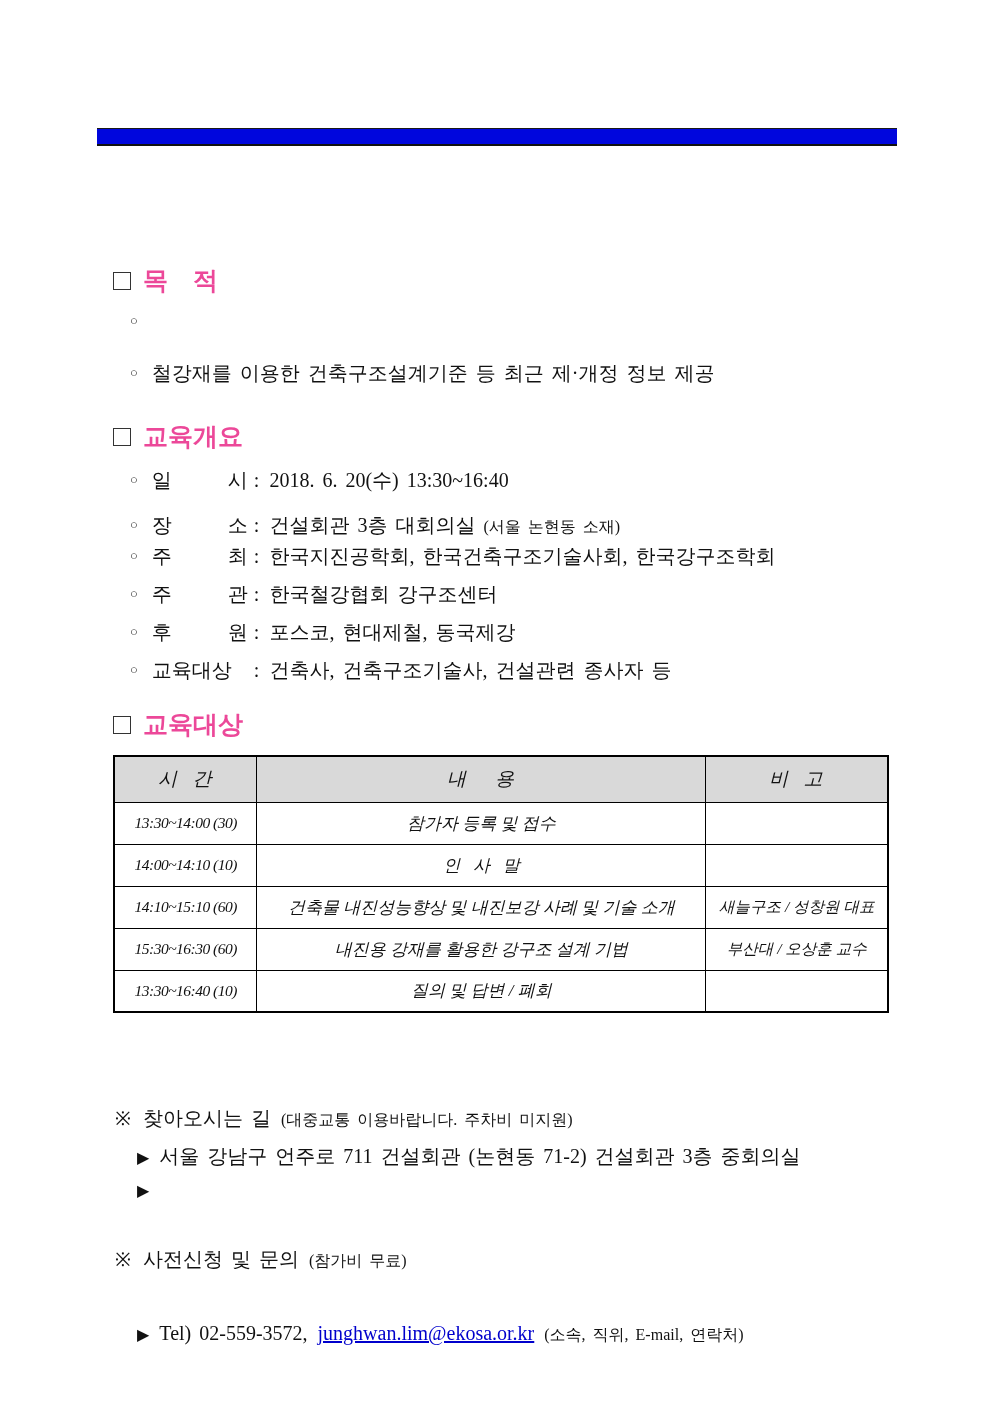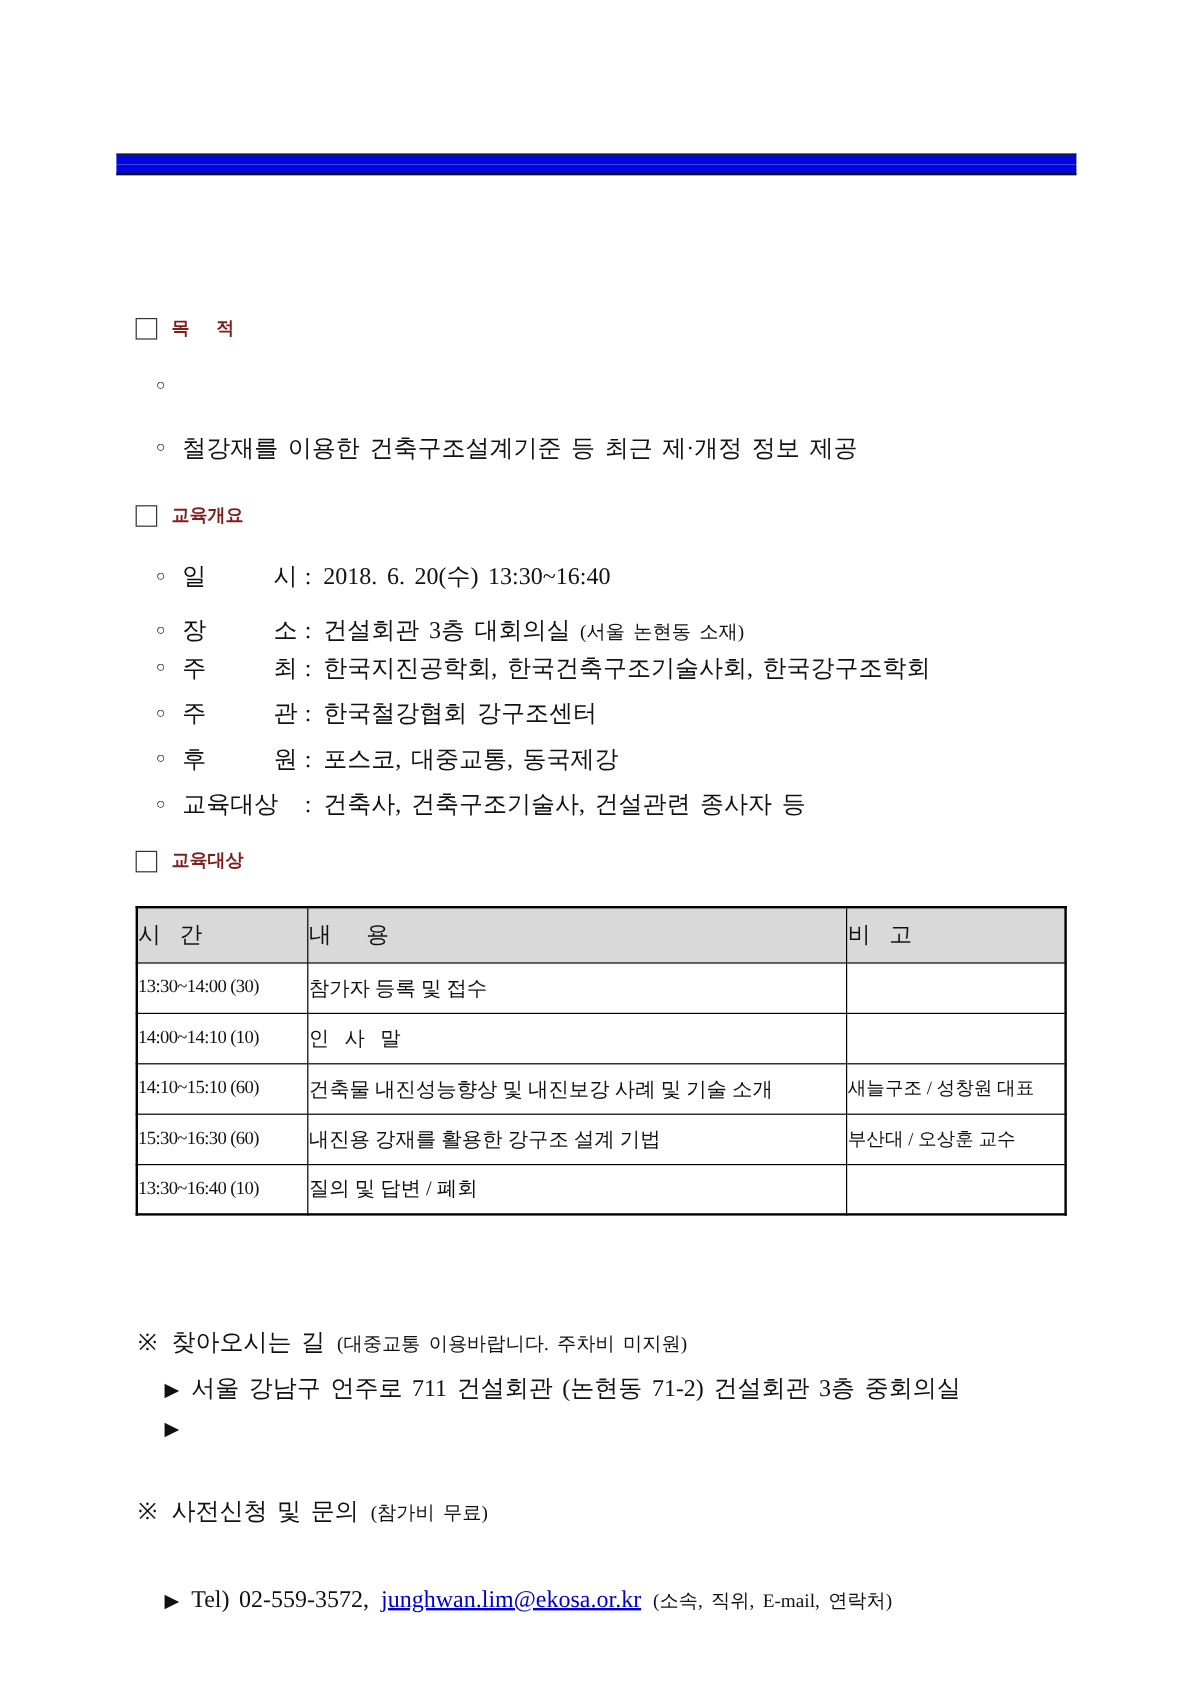--- a/index.html
+++ b/index.html
@@ -21,21 +21,21 @@
   }
   .banner .title-text {
     font-family:"Liberation Sans","DejaVu Sans",sans-serif;
     font-weight:bold; font-size:30px; letter-spacing:1px; color:#000;
     word-spacing:6px;
   }
   
   .section-heading {
     margin-left:113px;
     font-family:"Liberation Sans","DejaVu Sans",sans-serif;
-    font-weight:bold; font-size:15px; color:#7f1d1d;
+    font-weight:bold; font-size:25px; color:#ec4899;
     display:flex; align-items:center;
   }
   .square-bullet {
     display:inline-block; width:18px; height:18px;
     border:1.5px solid #333; margin-right:12px; flex:0 0 auto;
   }
   .heading-gap { letter-spacing:2px; word-spacing:14px; }
   
   .o-line {
     margin-left:130px; font-size:20px; word-spacing:3px;
@@ -45,21 +45,21 @@
   .ov-label {
     display:inline-block; width:96px; text-align:justify; text-align-last:justify;
     margin-right:6px; flex:0 0 auto;
   }
   .ov-colon { margin-right:10px; }
   .small-paren { font-size:16px;margin-top:12px; }
   
   table.schedule {
     position:absolute; left:113px; top:755px; width:776px;
     border-collapse:collapse; border:2px solid #000;
-    font-size:17px; text-align:left;
+    font-size:17px; text-align:center;font-style:italic;
   }
   table.schedule th, table.schedule td { border:1px solid #000; white-space:pre; }
   table.schedule th {
     background:#d9d9d9; height:46px; font-weight:normal; font-size:19px;
     letter-spacing:2px;
   }
   table.schedule td { height:42px; }
   td.time-cell { font-size:15.5px; letter-spacing:-0.5px; }
   td.note-cell { font-size:15.5px; }
   
@@ -142,21 +142,21 @@
     <span class="ov-label">주 관</span>
     <span class="ov-colon">:</span>
     <span>한국철강협회 강구조센터</span>
   </div>
 </div>
 <div class="pos" style="top:619px;">
   <div class="o-line">
     <span class="o-glyph">○</span>
     <span class="ov-label">후 원</span>
     <span class="ov-colon">:</span>
-    <span>포스코, 대중교통, 동국제강</span>
+    <span>포스코, 현대제철, 동국제강</span>
   </div>
 </div>
 <div class="pos" style="top:657px;">
   <div class="o-line">
     <span class="o-glyph">○</span>
     <span class="ov-label">교육대상</span>
     <span class="ov-colon">:</span>
     <span>건축사, 건축구조기술사, 건설관련 종사자 등</span>
   </div>
 </div>

